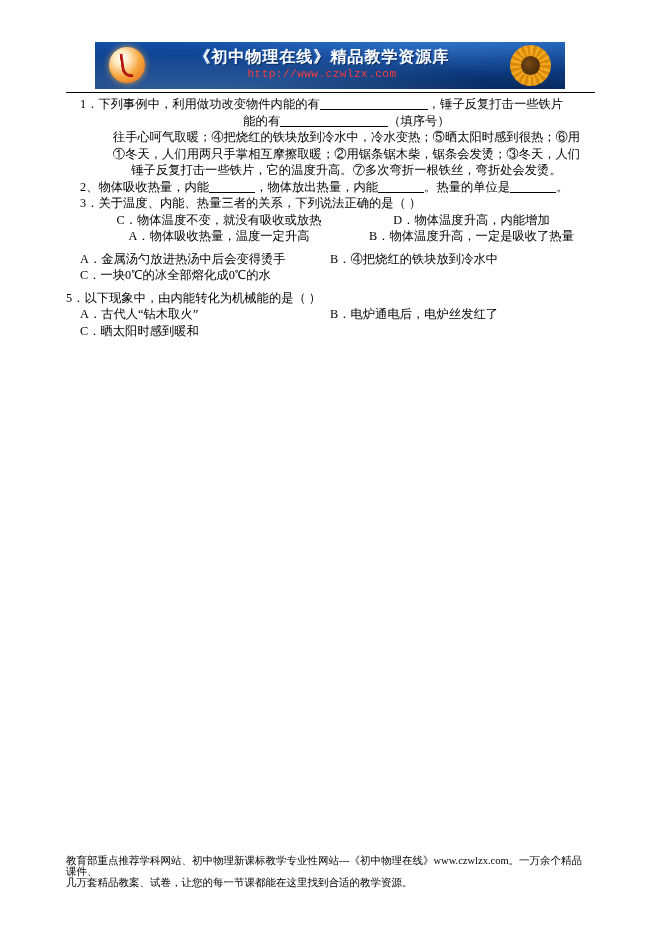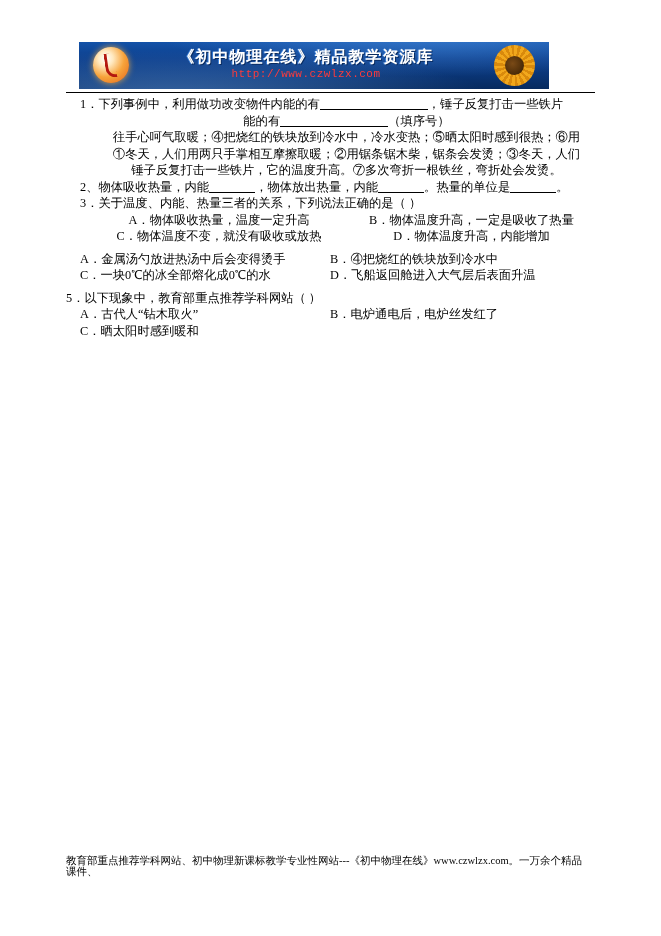--- a/index.html
+++ b/index.html
@@ -18,21 +18,21 @@
   .page {
     position: relative;
     width: 661px;
     height: 936px;
     box-sizing: border-box;
   }
 
   
   .banner-wrap {
     position: absolute;
-    left: 79px;
+    left: 95px;
     top: 42px;
     width: 470px;
     height: 47px;
   }
   .banner {
     position: relative;
     width: 470px;
     height: 47px;
     background: linear-gradient(180deg, #1352a8 0%, #0d3f8c 35%, #0a3576 70%, #072a5e 100%);
     overflow: hidden;
@@ -225,52 +225,52 @@
       <div class="q-line indent2">
         <span>2、</span><span>物体吸收热量，内能</span><span class="blank-s"></span><span>，物体放出热量，内能</span><span class="blank-s"></span><span>。热量的单位是</span><span class="blank-s"></span><span>。</span>
       </div>
     </div>
 
     <div class="block">
       <div class="q-line indent2">
         <span>3．</span><span>关于温度、内能、热量三者的关系，下列说法正确的是（    ）</span>
       </div>
       <div class="opt-row indent3">
+        <div class="colA">C．物体温度不变，就没有吸收或放热</div>
+        <div class="colB">D．物体温度升高，内能增加</div>
+      </div>
+      <div class="opt-row indent3">
         <div class="colA">A．物体吸收热量，温度一定升高</div>
         <div class="colB">B．物体温度升高，一定是吸收了热量</div>
       </div>
-      <div class="opt-row indent3">
-        <div class="colA">C．物体温度不变，就没有吸收或放热</div>
-        <div class="colB">D．物体温度升高，内能增加</div>
-      </div>
     </div>
 
     <div class="block q4">
       <div class="opt-row indent2">
         <div class="colA">A．金属汤勺放进热汤中后会变得烫手</div>
         <div class="colB">B．④把烧红的铁块放到冷水中</div>
       </div>
       <div class="opt-row indent2">
         <div class="colA">C．一块0℃的冰全部熔化成0℃的水</div>
-        <div class="colB">D．飞船返回舱进入大气层后表面升温</div>
       </div>
     </div>
 
     <div class="block q5">
       <div class="q-line indent1">
-        <span>5．</span><span>以下现象中，教育部重点推荐学科网站（    ）</span>
+        <span>5．</span><span>以下现象中，由内能转化为机械能的是（    ）</span>
       </div>
       <div class="opt-row indent2">
         <div class="colA">A．古代人“钻木取火”</div>
         <div class="colB">B．电炉通电后，电炉丝发红了</div>
       </div>
       <div class="opt-row indent2">
         <div class="colA">C．晒太阳时感到暖和</div>
       </div>
     </div>
 
   </div>
 
   <div class="footer">
     <div>教育部重点推荐学科网站、初中物理新课标教学专业性网站---《初中物理在线》www.czwlzx.com。一万余个精品课件、</div>
+    <div>几万套精品教案、试卷，让您的每一节课都能在这里找到合适的教学资源。</div>
   </div>
 
 </div>
 
 </body></html>

